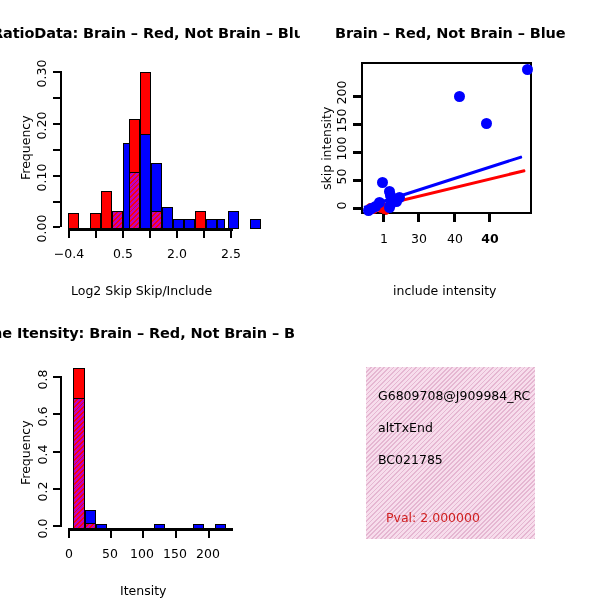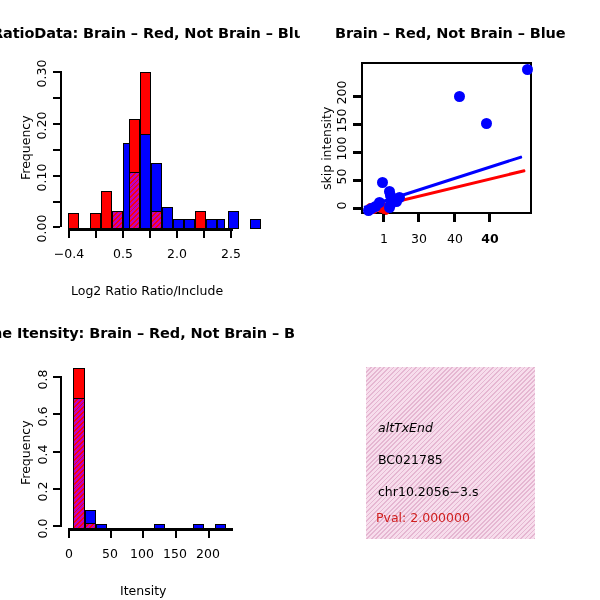--- a/index.html
+++ b/index.html
@@ -156,21 +156,21 @@
   <div class="tick" style="left:149px; top:231px; width:2px; height:7px;"></div>
   <div class="tick" style="left:176px; top:231px; width:2px; height:7px;"></div>
   <div class="tick" style="left:203px; top:231px; width:2px; height:7px;"></div>
   <div class="tick" style="left:230px; top:231px; width:2px; height:7px;"></div>
 
   <div class="tick-label" style="left:48px; top:246px; width:42px;">−0.4</div>
   <div class="tick-label" style="left:103px; top:246px; width:40px;">0.5</div>
   <div class="tick-label" style="left:157px; top:246px; width:40px;">2.0</div>
   <div class="tick-label" style="left:211px; top:246px; width:40px;">2.5</div>
 
-  <div class="axis-label" style="left:71px; top:283px;">Log2 Ratio Ratio/Include</div>
+  <div class="axis-label" style="left:71px; top:283px;">Log2 Skip Skip/Include</div>
 
   <div class="bar red" style="left:68px;  top:213px; width:11px; height:16px;"></div>
   <div class="bar red" style="left:90px;  top:213px; width:11px; height:16px;"></div>
   <div class="bar red" style="left:101px; top:191px; width:11px; height:38px;"></div>
   <div class="bar blue" style="left:112px; top:211px; width:11px; height:18px;"></div>
   <div class="bar purple" style="left:112px; top:211px; width:11px; height:18px;"></div>
   <div class="bar blue" style="left:123px; top:143px; width:11px; height:86px;"></div>
   <div class="bar red" style="left:129px; top:119px; width:11px; height:110px;"></div>
   <div class="bar purple" style="left:129px; top:172px; width:11px; height:57px;"></div>
   <div class="bar red" style="left:140px; top:72px;  width:11px; height:157px;"></div>
@@ -235,20 +235,21 @@
   <div class="tick" style="left:82px;  top:214px; width:3px; height:8px;"></div>
   <div class="tick" style="left:117px; top:214px; width:3px; height:8px;"></div>
   <div class="tick" style="left:153px; top:214px; width:3px; height:8px;"></div>
   <div class="tick" style="left:188px; top:214px; width:3px; height:8px;"></div>
 
   <div class="tick-label" style="left:64px;  top:231px; width:40px;">1</div>
   <div class="tick-label" style="left:99px;  top:231px; width:40px;">30</div>
   <div class="tick-label" style="left:135px; top:231px; width:40px;">40</div>
   <div class="tick-label" style="left:170px; top:231px; width:40px;font-weight:bold;">40</div>
 
+  <div class="axis-label" style="left:93px; top:283px;">include intensity</div>
 </div>
 
 <div class="panel" id="panel-bottom-left" style="left:0px; top:300px; width:300px; height:300px;">
 
   <div class="plot-title" style="left:-8px; top:25px;">ne Itensity: Brain – Red, Not Brain – B</div>
 
   <div class="ylab-rot" style="left:18px; top:185px;">Frequency</div>
 
   <div class="axis-line" style="left:60px; top:76px; width:2px; height:151px;"></div>
 
@@ -287,17 +288,17 @@
   <div class="bar blue" style="left:96px;  top:224px; width:11px; height:5px;"></div>
   <div class="bar blue" style="left:154px; top:224px; width:11px; height:5px;"></div>
   <div class="bar blue" style="left:193px; top:224px; width:11px; height:5px;"></div>
   <div class="bar blue" style="left:215px; top:224px; width:11px; height:5px;"></div>
 </div>
 
 <div class="panel" id="panel-bottom-right" style="left:300px; top:300px; width:300px; height:300px;">
 
   <div id="info-panel" style="left:66px; top:67px; width:169px; height:172px;"></div>
 
-  <div class="info-line" style="left:78px; top:420px; margin-top:-300px;font-style:italic;">altTxEnd</div>
+  <div class="info-line" style="left:78px; top:388px; margin-top:-300px;">G6809708@J909984_RC</div>
+  <div class="info-line" style="left:78px; top:420px; margin-top:-300px;">altTxEnd</div>
   <div class="info-line" style="left:78px; top:452px; margin-top:-300px;">BC021785</div>
-  <div class="info-line" style="left:78px; top:484px; margin-top:-300px;">chr10.2056−3.s</div>
-  <div class="info-line pval" style="left:76px; top:510px; margin-top:-300px;">Pval: 2.000000</div>
+  <div class="info-line pval" style="left:86px; top:510px; margin-top:-300px;">Pval: 2.000000</div>
 </div>
 
 </body></html>

